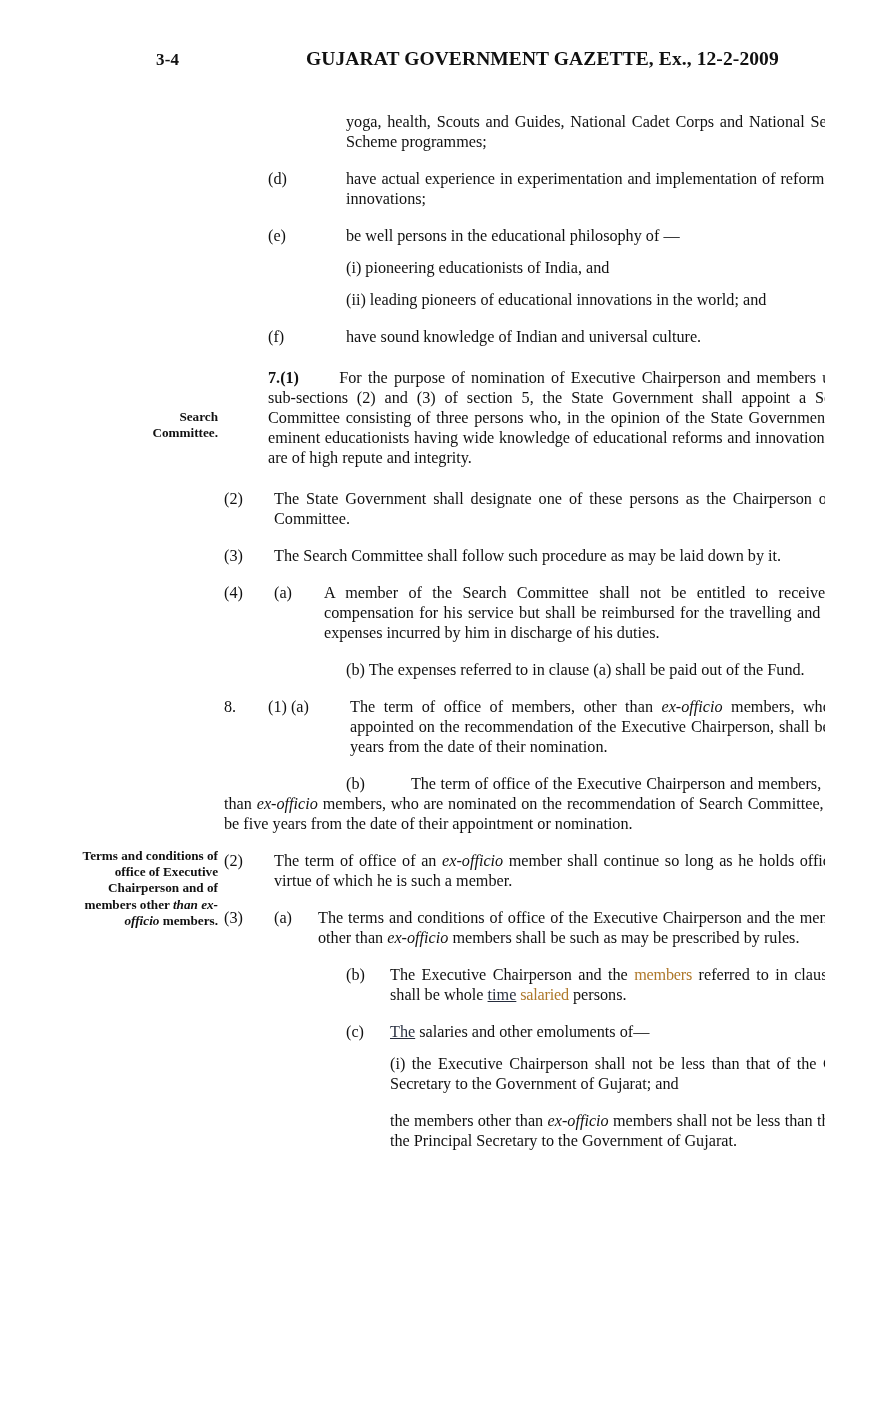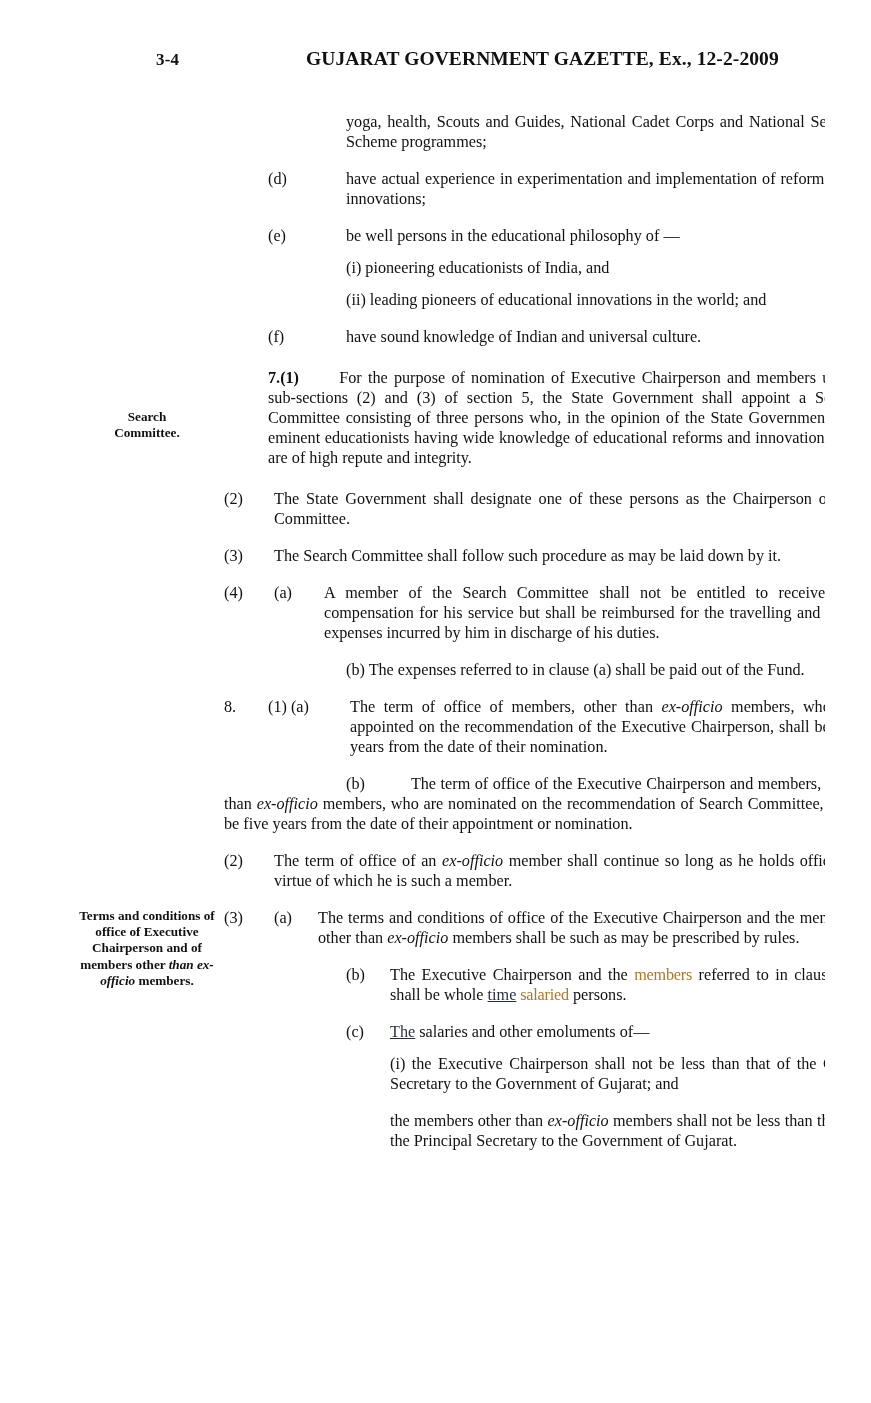--- a/index.html
+++ b/index.html
@@ -108,24 +108,24 @@
   .secnum { font-weight: 700; }
 
   
   .shoulder {
     position: absolute;
     left: 30px;
     width: 142px;
     font-size: 13.2px;
     line-height: 16.2px;
     font-weight: 700;
-    text-align: center;
+    text-align: right;
   }
   #shoulder-search { top: 409px; }
-  #shoulder-terms  { top: 908px; }
+  #shoulder-terms  { top: 848px; }
 
   
   .faded {
     color: #a16207;
     opacity: .86;
     letter-spacing: -.2px;
   }
   .faded-2 {
     color: #0f172a;
     opacity: .9;

